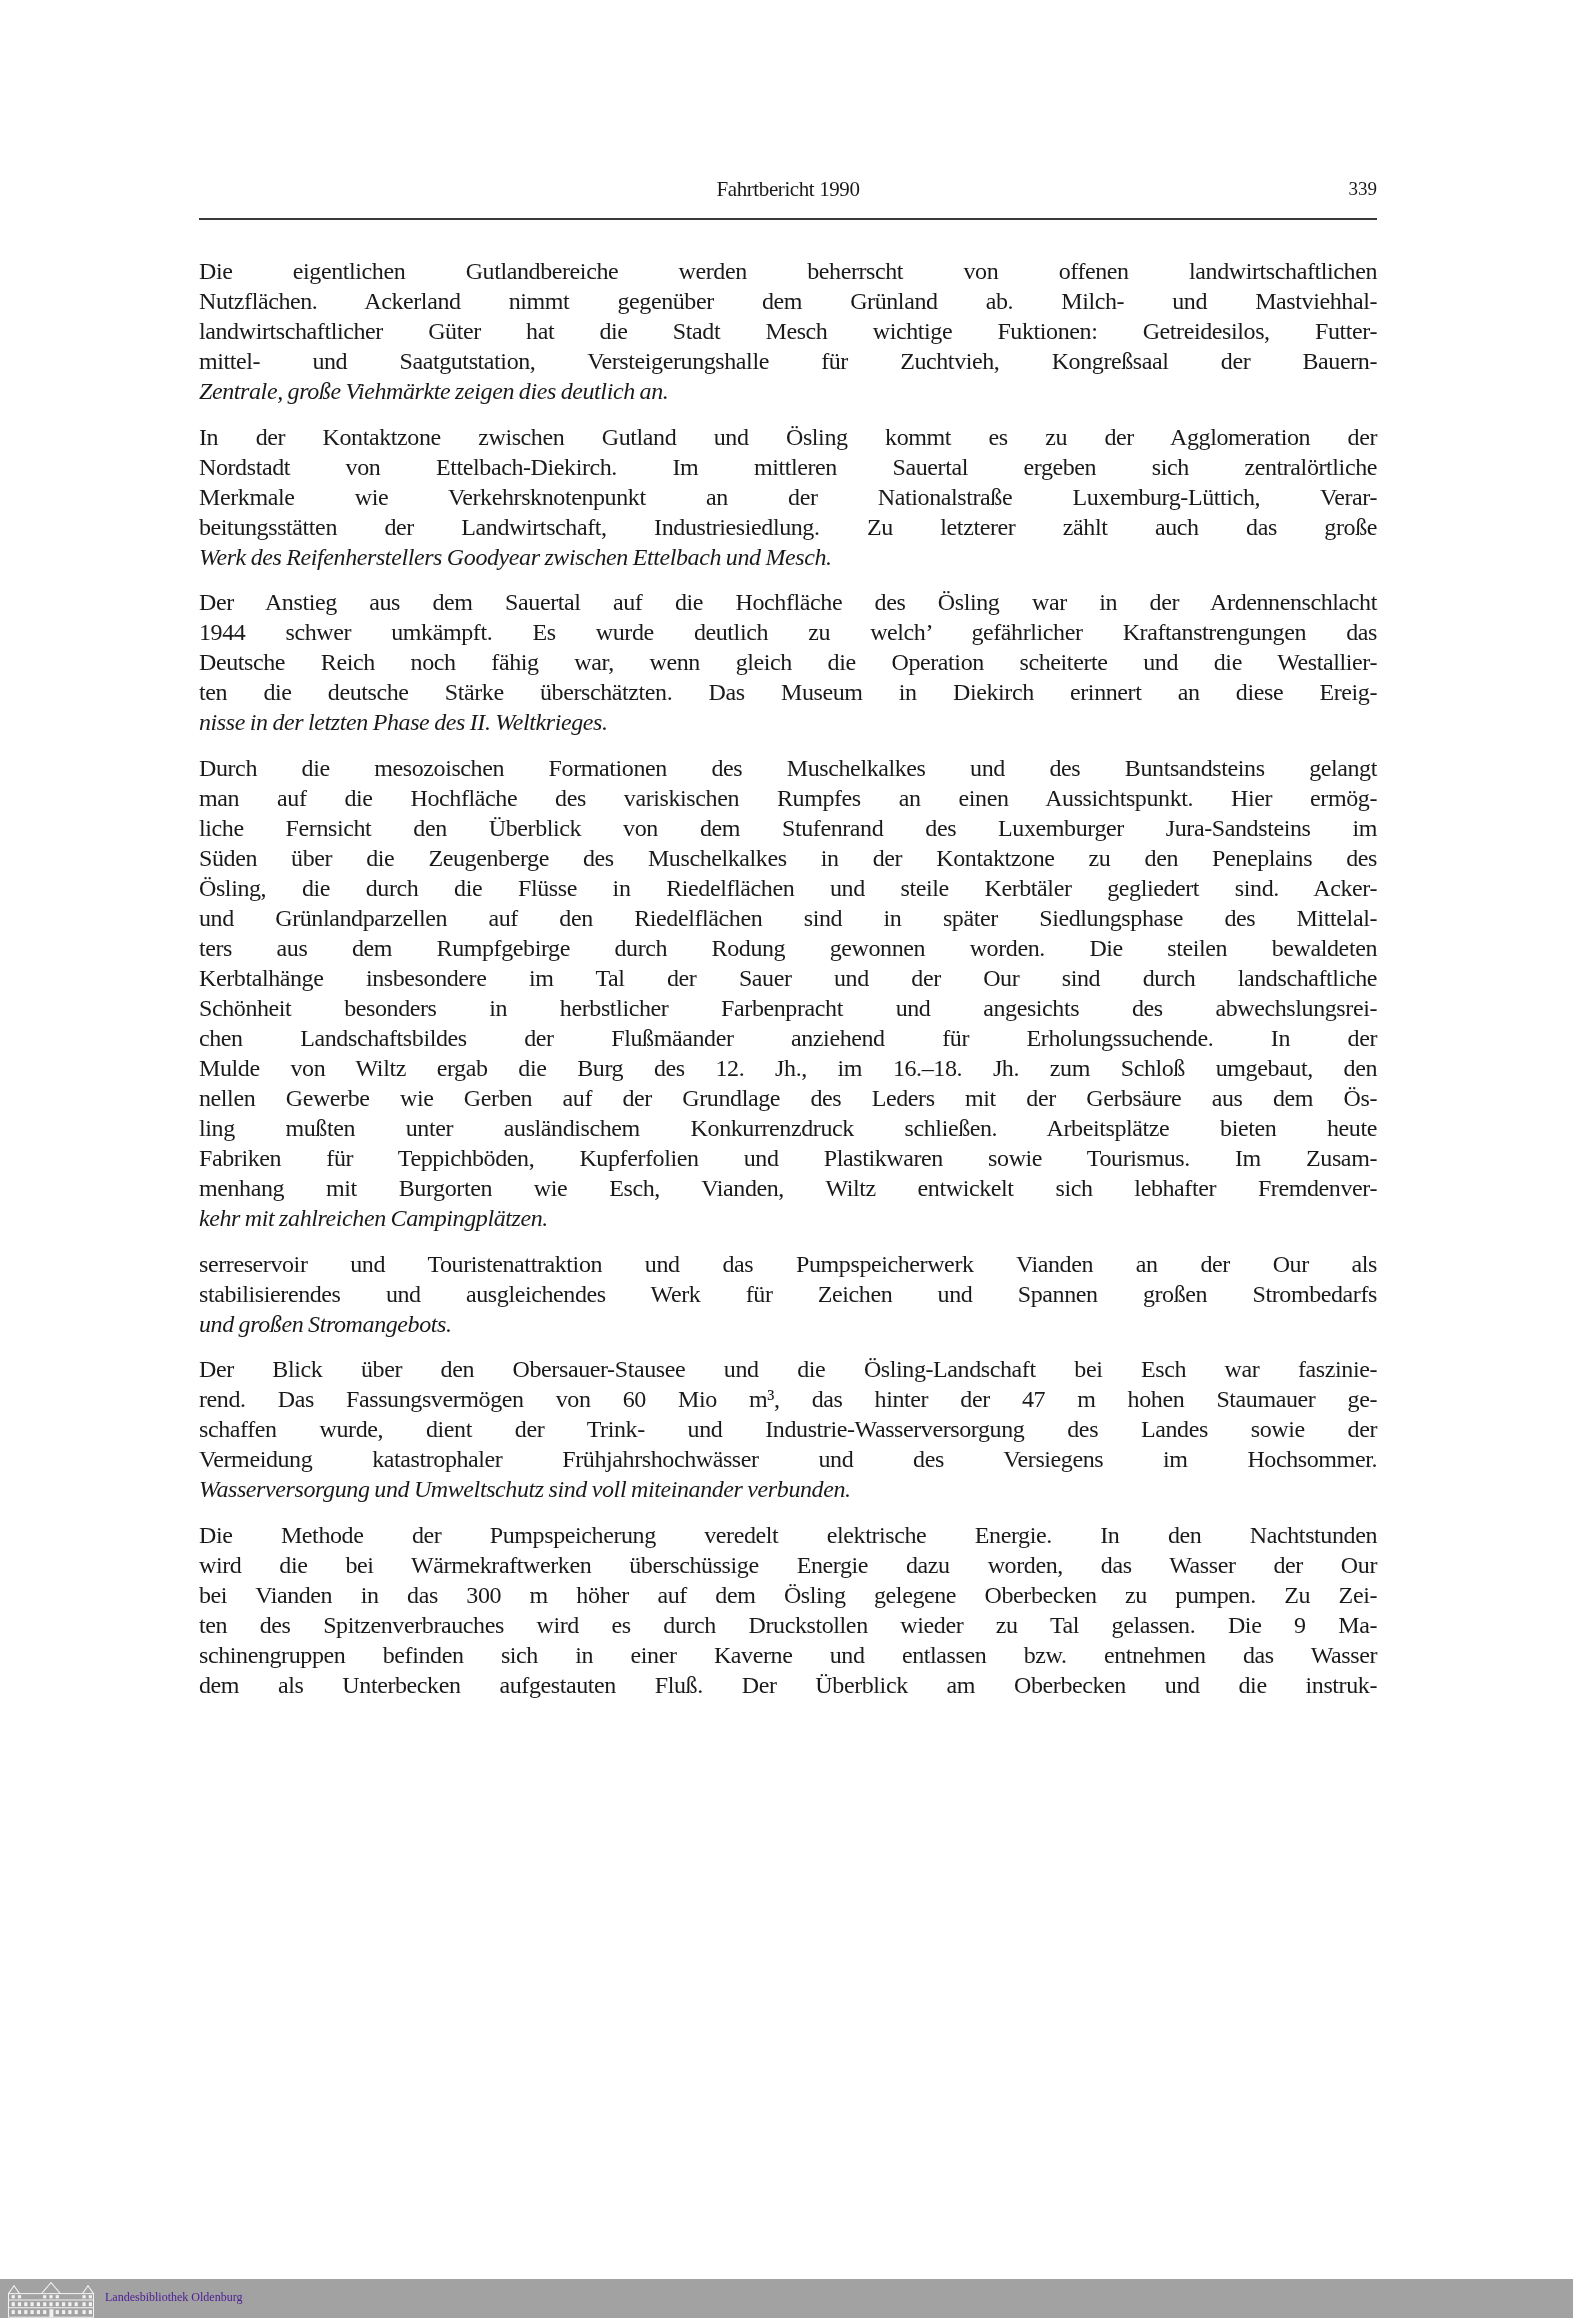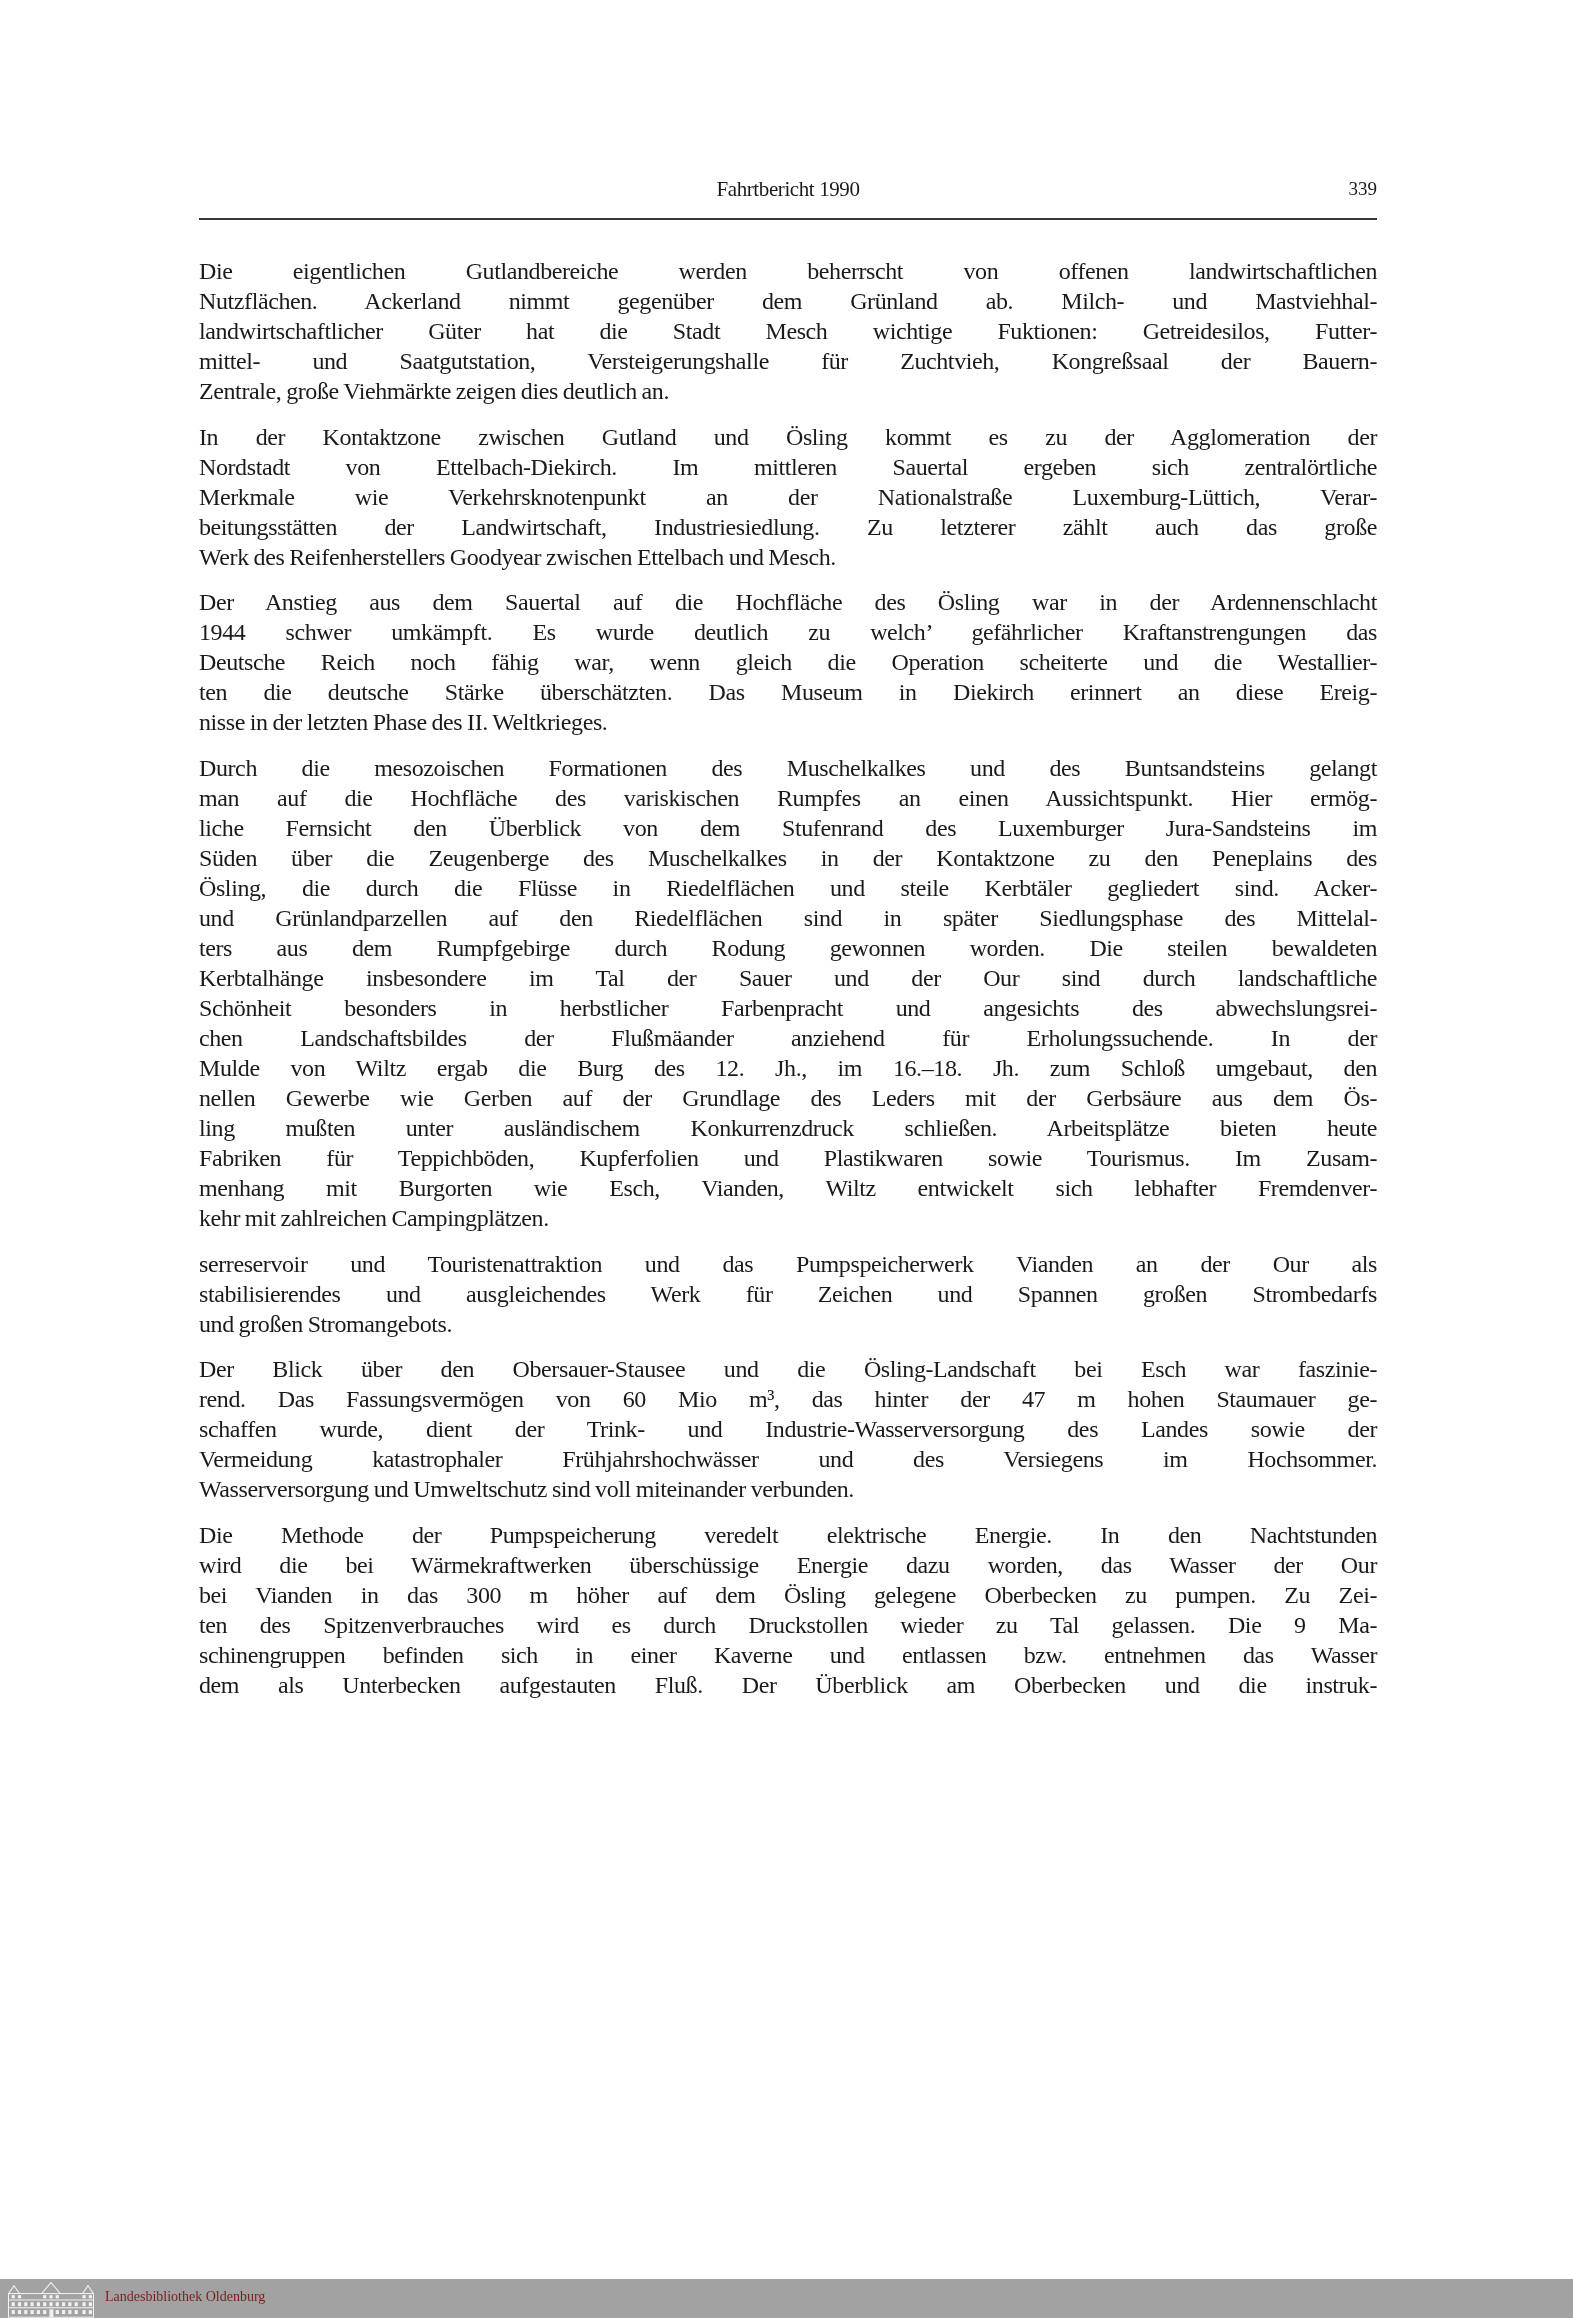--- a/index.html
+++ b/index.html
@@ -63,20 +63,21 @@
       word-spacing: -0.8px;
     }
     .para .line {
       display: block;
       text-align: justify;
       text-align-last: justify;
       white-space: nowrap;
     }
     .para .line.last {
       text-align-last: left;
+      font-style: italic;
     }
     .para .line.justify-last {
       text-align-last: justify;
     }
     .footer-bar {
       position: absolute;
       left: 0;
       top: 2279px;
       width: 1574px;
       height: 39px;
@@ -87,22 +88,22 @@
       left: 6.3px;
       top: 2.4px;
       width: 90px;
       height: 37px;
     }
     .library-name {
       position: absolute;
       left: 105px;
       top: 7.9px;
       font-family: "Liberation Serif", "DejaVu Serif", serif;
-      font-size: 14px;
-      color: #7f1d1d;
+      font-size: 12px;
+      color: #4c1d95;
       line-height: 20.5px;
     }
   </style>
 </head>
 <body>
 
 <div class="page-header">
   <div class="running-title">Fahrtbericht 1990</div>
   <div class="page-number">339</div>
 </div>

